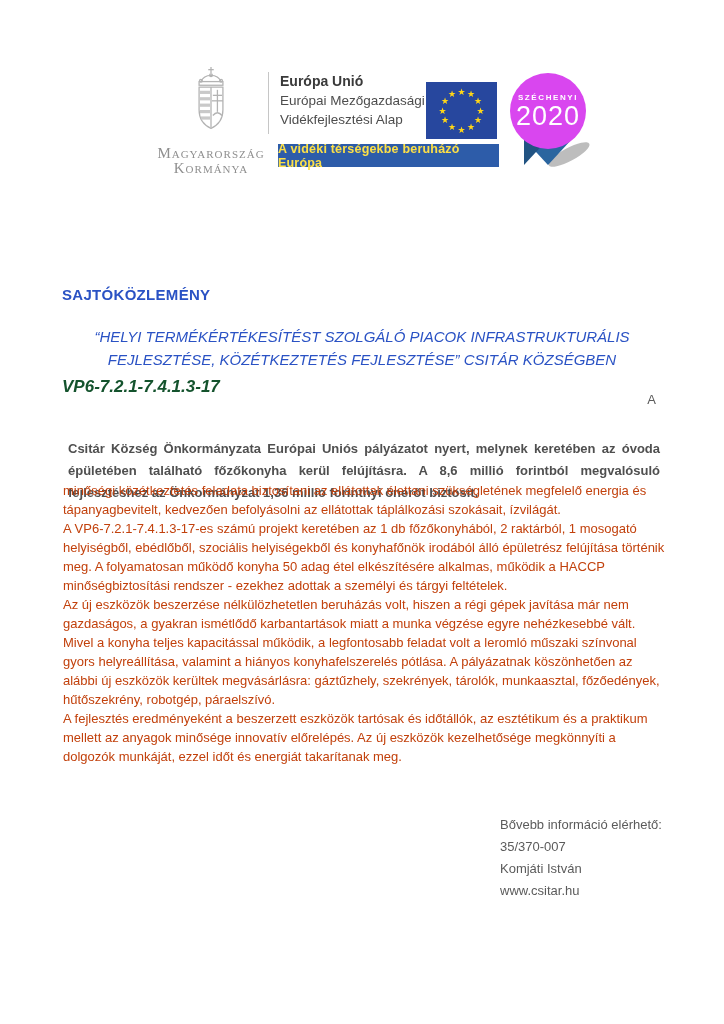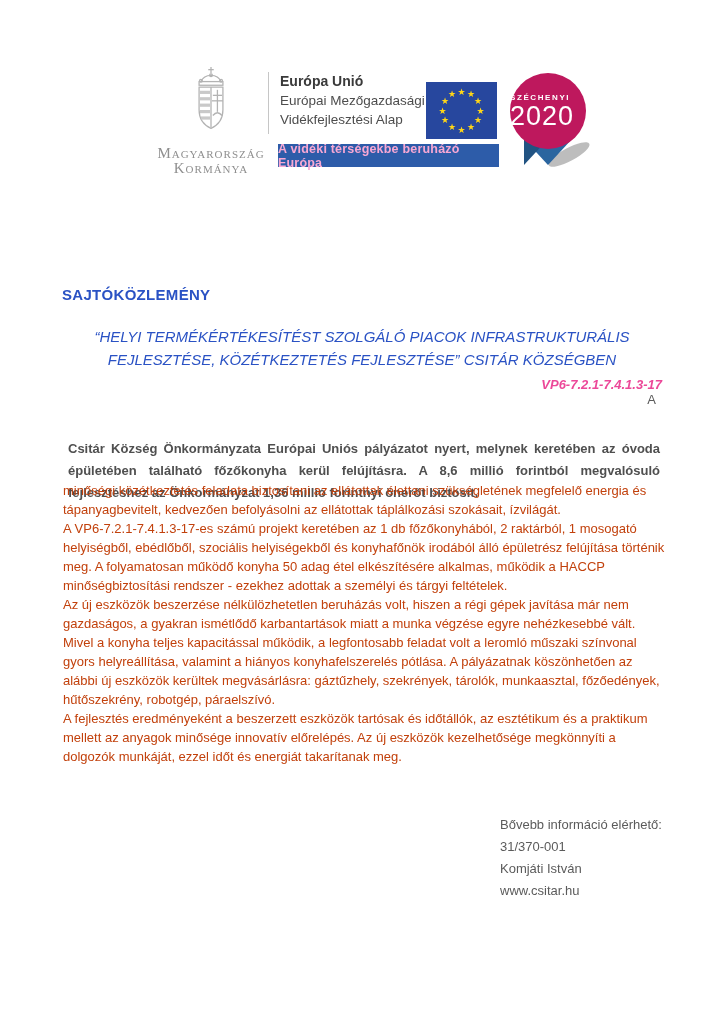--- a/index.html
+++ b/index.html
@@ -21,21 +21,21 @@
     font-size:15px;line-height:15px;
     letter-spacing:1px;
     color:#8f8f8f;
   }
   .hdr-divider{position:absolute;left:268px;top:72px;width:1px;height:62px;background:#c6c6c6;}
   .eu-block{position:absolute;left:280px;top:72px;color:#4d4d4d;font-size:13.5px;line-height:19px;}
   .eu-block .eu-title{font-weight:bold;font-size:14px;color:#3a3a3a;}
   .eu-flag{position:absolute;left:426px;top:82px;width:71px;height:57px;}
   .banner{
     position:absolute;left:278px;top:144px;width:221px;height:23px;
-    background:#2d5ca9;color:#f9a8d4;
+    background:#2d5ca9;color:#fde047;
     font-size:12.5px;font-weight:bold;
     display:flex;align-items:center;justify-content:center;
     letter-spacing:0.2px;
   }
 
   
   .szechenyi{position:absolute;left:506px;top:70px;width:90px;height:112px;}
   .pin-shadow{
     position:absolute;left:40px;top:78px;width:46px;height:13px;
     background:#bdbdbd;border-radius:50%;
@@ -46,42 +46,42 @@
     border-left:24px solid transparent;border-right:24px solid transparent;
     border-top:26px solid #2a659f;
   }
   .pin-tail-dark{
     position:absolute;left:18px;top:69px;width:0;height:0;z-index:3;
     border-right:24px solid transparent;
     border-top:26px solid #215382;
   }
   .pin-circle{
     position:absolute;left:4px;top:3px;width:76px;height:76px;
-    background:#be185d;border-radius:50%;z-index:4;
-    display:flex;flex-direction:column;justify-content:center;
+    background:#d946ef;border-radius:50%;z-index:4;
+    display:flex;flex-direction:column;align-items:center;justify-content:center;
     color:#ffffff;
   }
   .pin-top{font-size:8px;font-weight:bold;letter-spacing:1.6px;margin-bottom:1px;}
   .pin-year{font-size:27px;font-weight:normal;letter-spacing:1px;line-height:27px;}
 
   
   .kicker{
     position:absolute;left:62px;top:286px;width:600px;
     color:#2a52c4;
     font-size:15px;font-weight:bold;letter-spacing:0.3px;
   }
   .headline{
     position:absolute;left:62px;top:325px;width:600px;
     text-align:center;color:#2a52c4;
     font-size:15px;font-weight:normal;font-style:italic;line-height:23px;
   }
   .project-code{
     position:absolute;left:62px;top:377px;width:600px;
-    text-align:right;color:#ec4899;
-    font-size:13px;font-weight:bold;font-style:italic;
+    text-align:left;color:#14532d;
+    font-size:17px;font-weight:bold;font-style:italic;
   }
   .stray-a{
     position:absolute;left:62px;top:392px;width:594px;
     text-align:right;color:#5b5b5b;font-size:13px;
   }
   .lead{
     position:absolute;left:68px;top:410px;width:592px;
     text-align:justify;
     color:#4f4f4f;font-size:13px;font-weight:bold;line-height:22px;margin-top:28px;
   }
@@ -186,18 +186,18 @@
 
   <div class="body-text">
     <p>minőségi közétkeztetés feladata biztosítani az ellátottak élettani szükségletének megfelelő energia és tápanyagbevitelt, kedvezően befolyásolni az ellátottak táplálkozási szokásait, ízvilágát.</p>
     <p>A VP6-7.2.1-7.4.1.3-17-es számú projekt keretében az 1 db főzőkonyhából, 2 raktárból, 1 mosogató helyiségből, ebédlőből, szociális helyiségekből és konyhafőnök irodából álló épületrész felújítása történik meg. A folyamatosan működő konyha 50 adag étel elkészítésére alkalmas, működik a HACCP minőségbiztosítási rendszer - ezekhez adottak a személyi és tárgyi feltételek.</p>
     <p>Az új eszközök beszerzése nélkülözhetetlen beruházás volt, hiszen a régi gépek javítása már nem gazdaságos, a gyakran ismétlődő karbantartások miatt a munka végzése egyre nehézkesebbé vált. Mivel a konyha teljes kapacitással működik, a legfontosabb feladat volt a leromló műszaki színvonal gyors helyreállítása, valamint a hiányos konyhafelszerelés pótlása. A pályázatnak köszönhetően az alábbi új eszközök kerültek megvásárlásra: gáztűzhely, szekrények, tárolók, munkaasztal, főzőedények, hűtőszekrény, robotgép, páraelszívó.</p>
     <p>A fejlesztés eredményeként a beszerzett eszközök tartósak és időtállók, az esztétikum és a praktikum mellett az anyagok minősége innovatív előrelépés. Az új eszközök kezelhetősége megkönnyíti a dolgozók munkáját, ezzel időt és energiát takarítanak meg.</p>
   </div>
 
   <div class="contact">
     <div>Bővebb információ elérhető:</div>
-    <div>31/370-001</div>
+    <div>35/370-007</div>
     <div>Komjáti István</div>
     <div>www.csitar.hu</div>
   </div>
 
 </div>
 
 </body></html>

